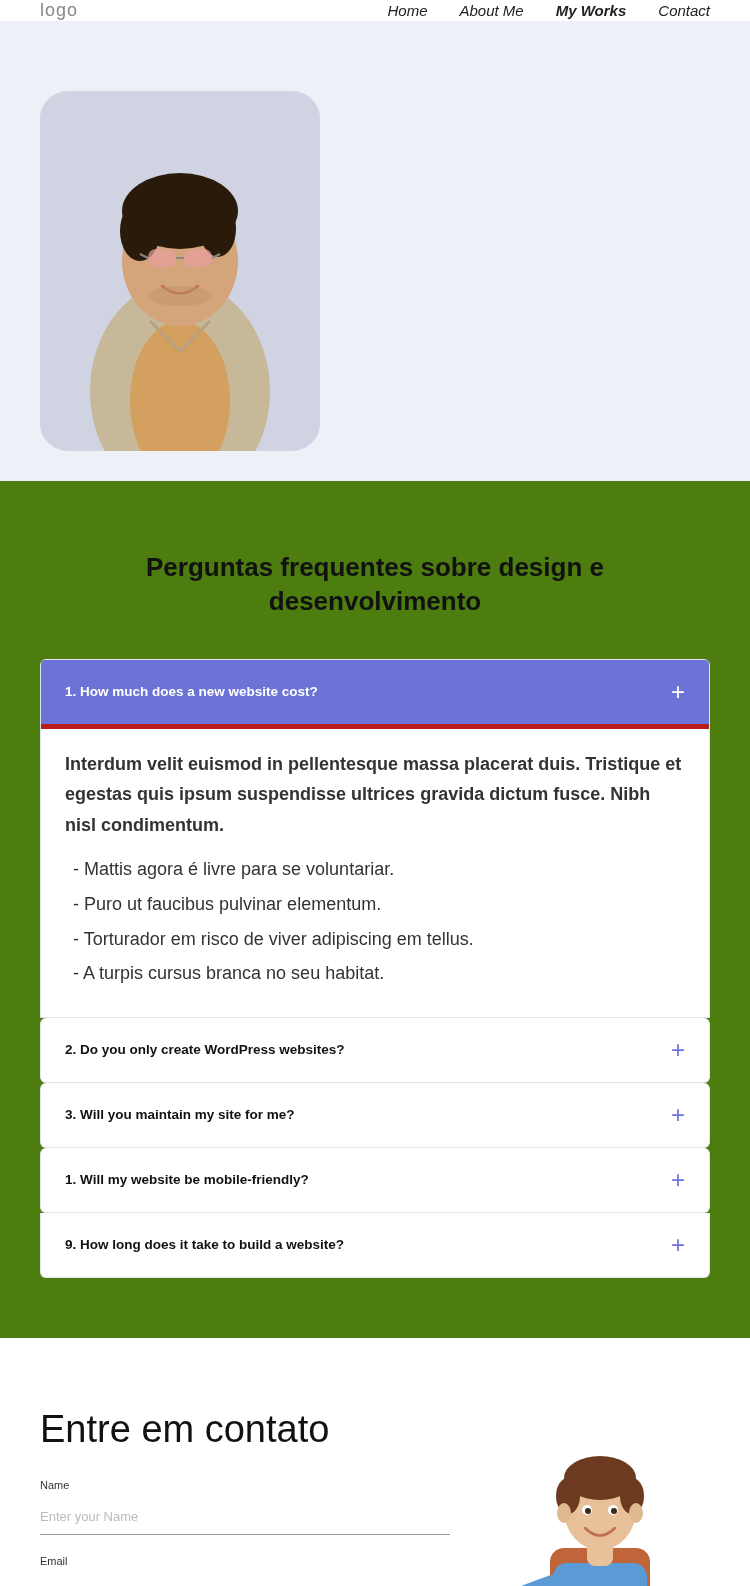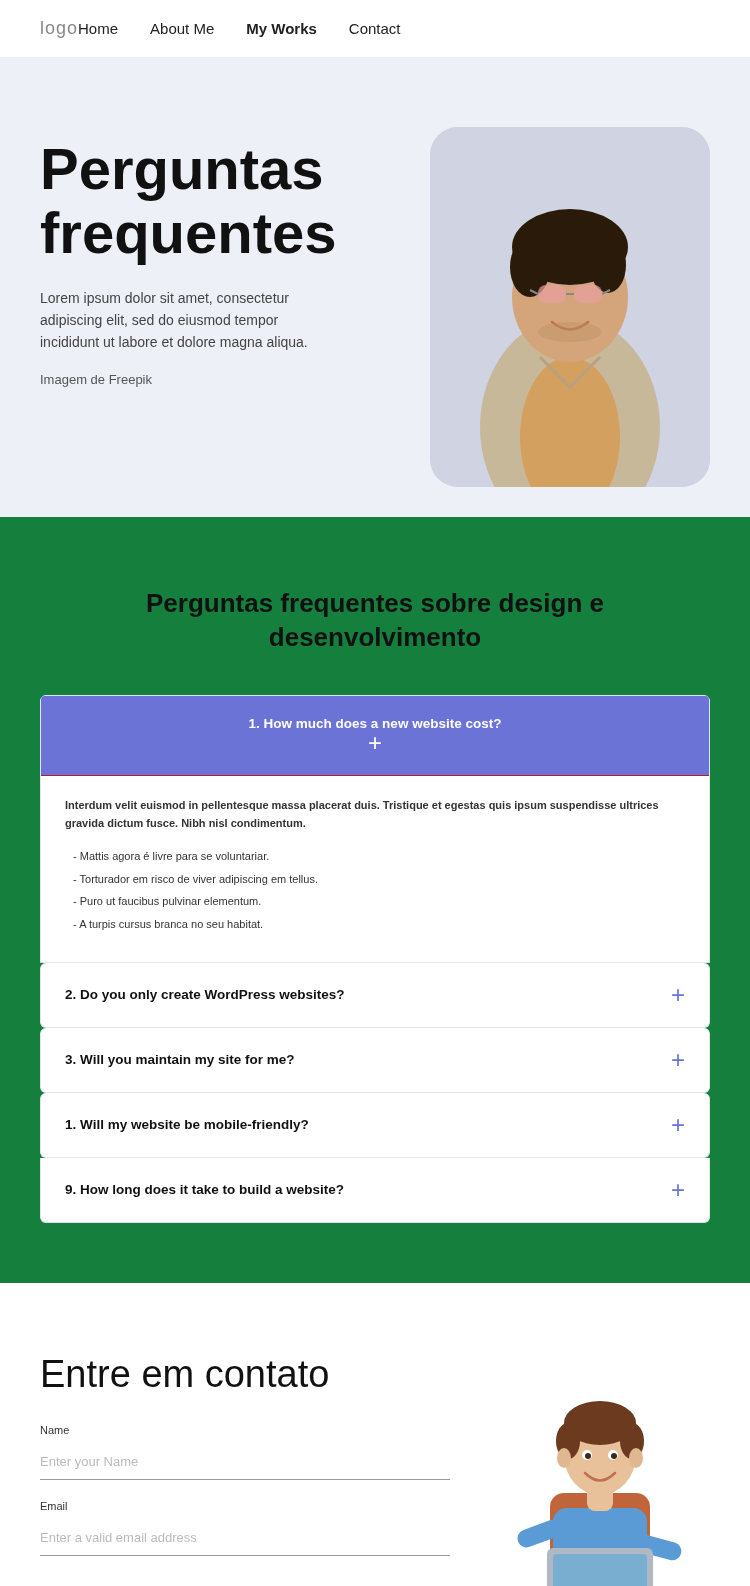--- a/index.html
+++ b/index.html
@@ -1,24 +1,24 @@
 <!DOCTYPE html>
 <html><head>
   <meta charset="utf-8">
   <style>
     * { margin: 0; padding: 0; box-sizing: border-box; }
     body { font-family: 'Segoe UI', Arial, sans-serif; background: #fff; width: 750px; }
 
     
     nav {
-      display: flex; align-items: center; 
-      padding: 18px 40px; background: #fff;
+      display: flex; align-items: center; justify-content: space-between;
+      padding: 0 40px; background: #fff;
     }
     .nav-logo { font-size: 18px; color: #888; letter-spacing: 1px; }
-    .nav-links { display: flex; gap: 32px; }
+    .nav-links { display: flex; gap: 32px; font-style: italic; }
     .nav-links a {
       text-decoration: none; color: #222; font-size: 15px;
       font-weight: 400; cursor: pointer;
     }
     .nav-links a.active { font-weight: 600; }
 
     
     .hero {
       background: #eef0f8;
       padding: 60px 40px 0 40px;
@@ -31,49 +31,49 @@
     .hero-credit { font-size: 13px; color: #555; }
     .hero-credit a { color: #555; }
     .hero-image-wrap {
       width: 280px; height: 360px; background: #d8dae8; border-radius: 28px;
       overflow: hidden; flex-shrink: 0; margin-top: 10px;
       display: flex; align-items: flex-start; justify-content: center;
     }
 
     
     .faq-section {
-      background: #15803d; padding: 70px 40px 60px;
+      background: #4d7c0f; padding: 70px 40px 60px;
     }
     .faq-subtitle {
       text-align: center; font-size: 26px; font-weight: 700;
       color: #111; margin-bottom: 40px; line-height: 1.3;
       max-width: 540px; margin-left: auto; margin-right: auto;
     }
     .faq-list { max-width: 670px; margin: 0 auto; }
     .faq-item {
       background: #fff; border: 1px solid #e0e4f0;
       border-radius: 6px; margin-bottom: 0;
     }
     .faq-item + .faq-item { border-top: none; }
     .faq-item:first-child { border-radius: 6px 6px 0 0; }
     .faq-item:last-child { border-radius: 0 0 6px 6px; }
     .faq-question {
       display: flex; align-items: center; justify-content: space-between;
       padding: 20px 24px; cursor: pointer; font-size: 13.5px; font-weight: 600;
       color: #111;
     }
-    .faq-question.active { background: #6b74d6; color: #fff; border-radius: 4px 4px 0 0; flex-direction: column; }
+    .faq-question.active { background: #6b74d6; color: #fff; border-radius: 4px 4px 0 0; }
     .faq-plus {
       font-size: 24px; font-weight: 300; line-height: 1;
       color: #6b74d6; flex-shrink: 0;
     }
     .faq-question.active .faq-plus { color: #fff; }
     .faq-answer {
-      padding: 20px 24px 24px; border-top: 1px solid #b91c1c;
-      font-size: 11px; color: #333; line-height: 1.7;
+      padding: 20px 24px 24px; border-top: 5px solid #b91c1c;
+      font-size: 18px; color: #333; line-height: 1.7;
     }
     .faq-answer p { font-weight: 700; margin-bottom: 14px; }
     .faq-answer ul { list-style: none; padding: 0; margin-left: 8px; }
     .faq-answer ul li::before { content: '- '; }
     .faq-answer ul li { margin-bottom: 4px; font-weight: 400; }
 
     
     .contact-section {
       background: #fff; padding: 70px 40px 60px;
       display: flex; gap: 40px; align-items: flex-start;
@@ -100,27 +100,20 @@
   <span class="nav-logo">logo</span>
   <div class="nav-links">
     <a>Home</a>
     <a>About Me</a>
     <a class="active">My Works</a>
     <a>Contact</a>
   </div>
 </nav>
 
 <section class="hero">
-  <div class="hero-text">
-    <h1 class="hero-title">Perguntas frequentes</h1>
-    <p class="hero-desc">Lorem ipsum dolor sit amet, consectetur adipiscing elit, sed do eiusmod tempor incididunt ut labore et dolore magna aliqua.</p>
-    <p class="hero-credit">
-      <span>Imagem de </span><a>Freepik</a>
-    </p>
-  </div>
   <div class="hero-image-wrap">
 
     <svg width="280" height="370" viewBox="0 0 280 370" xmlns="http://www.w3.org/2000/svg">
 
       <rect width="280" height="370" fill="#d0d3e2" rx="20"></rect>
 
       <ellipse cx="140" cy="300" rx="90" ry="110" fill="#c8b89a"></ellipse>
 
       <ellipse cx="140" cy="310" rx="50" ry="80" fill="#d4a060"></ellipse>
 
@@ -153,22 +146,22 @@
 
     <div class="faq-item">
       <div class="faq-question active">
         <span>1. How much does a new website cost?</span>
         <span class="faq-plus">+</span>
       </div>
       <div class="faq-answer">
         <p>Interdum velit euismod in pellentesque massa placerat duis. Tristique et egestas quis ipsum suspendisse ultrices gravida dictum fusce. Nibh nisl condimentum.</p>
         <ul>
           <li>Mattis agora é livre para se voluntariar.</li>
+          <li>Puro ut faucibus pulvinar elementum.</li>
           <li>Torturador em risco de viver adipiscing em tellus.</li>
-          <li>Puro ut faucibus pulvinar elementum.</li>
           <li>A turpis cursus branca no seu habitat.</li>
         </ul>
       </div>
     </div>
 
     <div class="faq-item">
       <div class="faq-question">
         <span>2. Do you only create WordPress websites?</span>
         <span class="faq-plus">+</span>
       </div>

